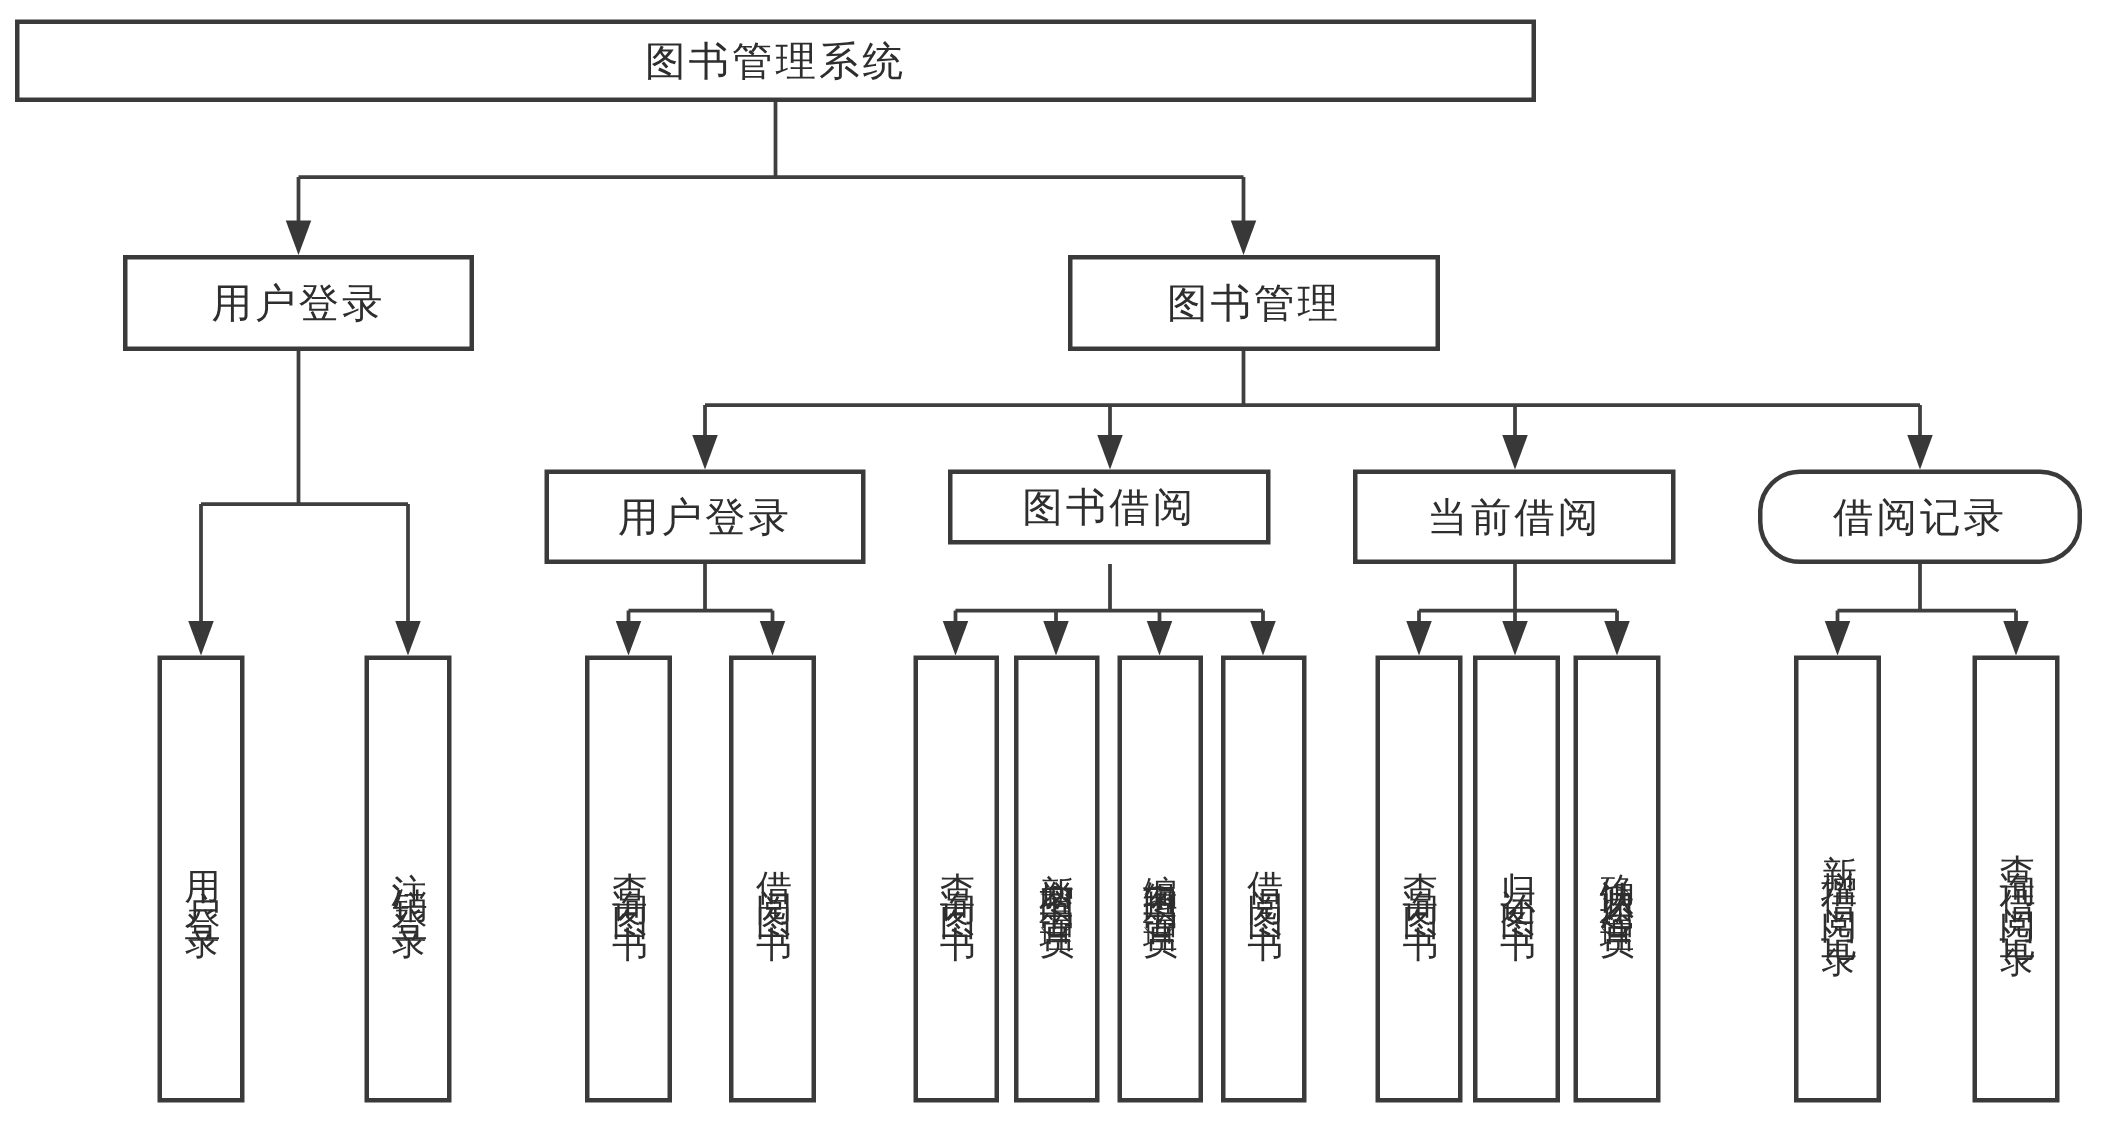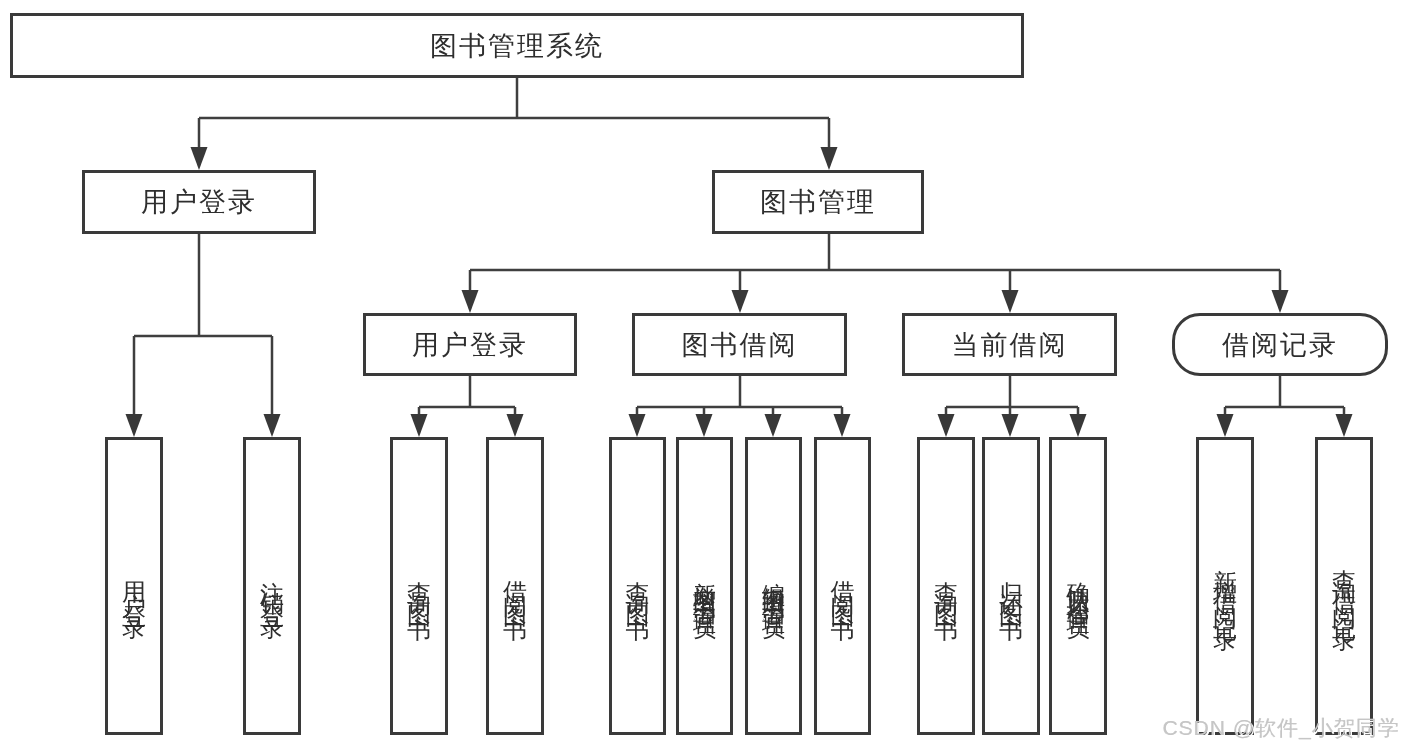--- a/index.html
+++ b/index.html
@@ -117,27 +117,27 @@
       <path d="M773 437 l-8.5 -23 h17 z"></path>
       <path d="M842 437 l-8.5 -23 h17 z"></path>
       <path d="M946 437 l-8.5 -23 h17 z"></path>
       <path d="M1010 437 l-8.5 -23 h17 z"></path>
       <path d="M1078 437 l-8.5 -23 h17 z"></path>
       <path d="M1225 437 l-8.5 -23 h17 z"></path>
       <path d="M1344 437 l-8.5 -23 h17 z"></path>
     </g>
   </svg>
 
-  <div class="box h-box" style="left:10px; top:13px; width:1014px; height:65px;">图书管理系统</div>
+  <div class="box h-box" style="left:10px; top:13px; width:1014px; height:55px;">图书管理系统</div>
 
   <div class="box h-box" style="left:82px; top:170px; width:234px; height:64px;">用户登录</div>
-  <div class="box h-box" style="left:712px; top:170px; width:212px; height:64px;">图书管理</div>
+  <div class="box h-box" style="left:712px; top:170px; width:248px; height:64px;">图书管理</div>
 
   <div class="box h-box" style="left:363px; top:313px; width:214px; height:63px;">用户登录</div>
-  <div class="box h-box" style="left:632px; top:313px; width:215px; height:63px;">图书借阅</div>
+  <div class="box h-box" style="left:632px; top:313px; width:215px; height:50px;">图书借阅</div>
   <div class="box h-box" style="left:902px; top:313px; width:215px; height:63px;text-align:right;">当前借阅</div>
   <div class="box h-box" style="left:1172px; top:313px; width:216px; height:63px;border-radius:28px;">借阅记录</div>
 
   <div class="box v-box" style="left:105px; top:437px; width:58px; height:298px;">用户登录</div>
   <div class="box v-box" style="left:243px; top:437px; width:58px; height:298px;">注销登录</div>
 
   <div class="box v-box" style="left:390px; top:437px; width:58px; height:298px;">查询图书</div>
   <div class="box v-box" style="left:486px; top:437px; width:58px; height:298px;">借阅图书</div>
 
   <div class="box v-box" style="left:609px; top:437px; width:57px; height:298px;">查询图书</div>
@@ -145,15 +145,14 @@
   <div class="box v-box long" style="left:745px; top:437px; width:57px; height:298px;">编辑图书（管理员）</div>
   <div class="box v-box" style="left:814px; top:437px; width:57px; height:298px;">借阅图书</div>
 
   <div class="box v-box" style="left:917px; top:437px; width:58px; height:298px;">查询图书</div>
   <div class="box v-box" style="left:982px; top:437px; width:58px; height:298px;">归还图书</div>
   <div class="box v-box long" style="left:1049px; top:437px; width:58px; height:298px;">确认归还（管理员）</div>
 
   <div class="box v-box" style="left:1196px; top:437px; width:58px; height:298px;">新增借阅记录</div>
   <div class="box v-box" style="left:1315px; top:437px; width:58px; height:298px;">查询借阅记录</div>
 
-  <div id="watermark">CSDN @软件_小贺同学</div>
 
 </div>
 
 </body></html>

